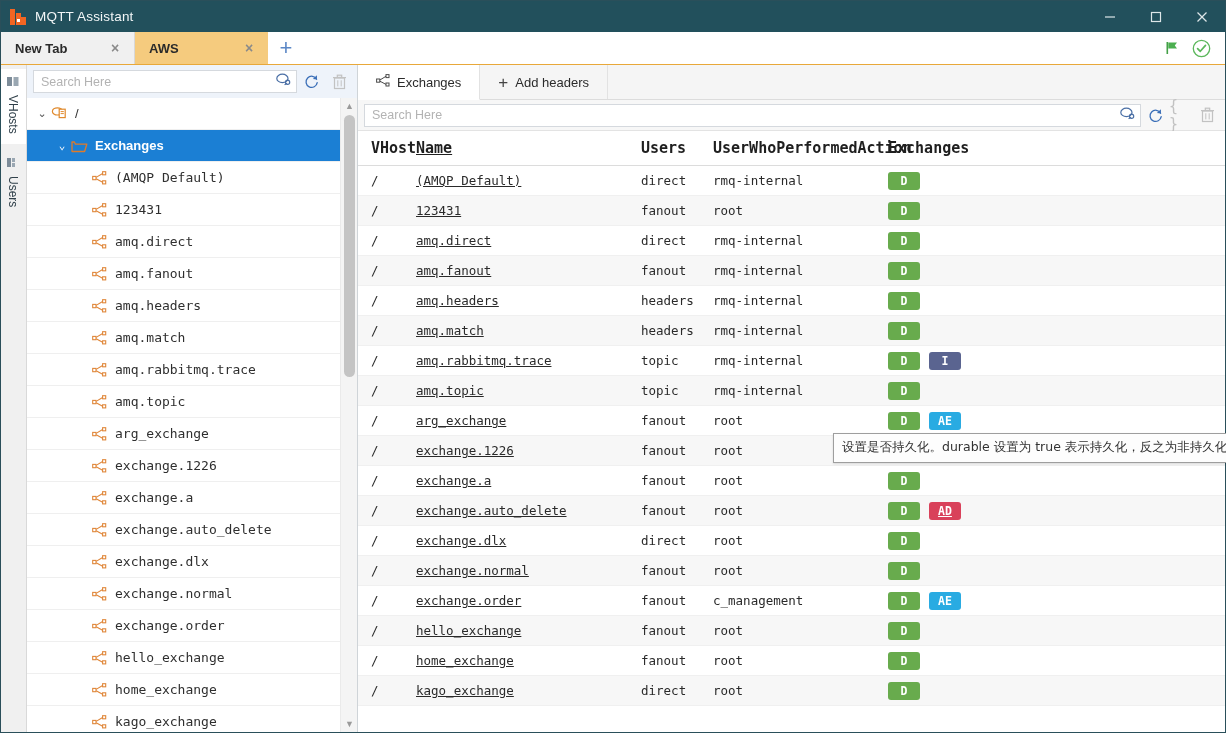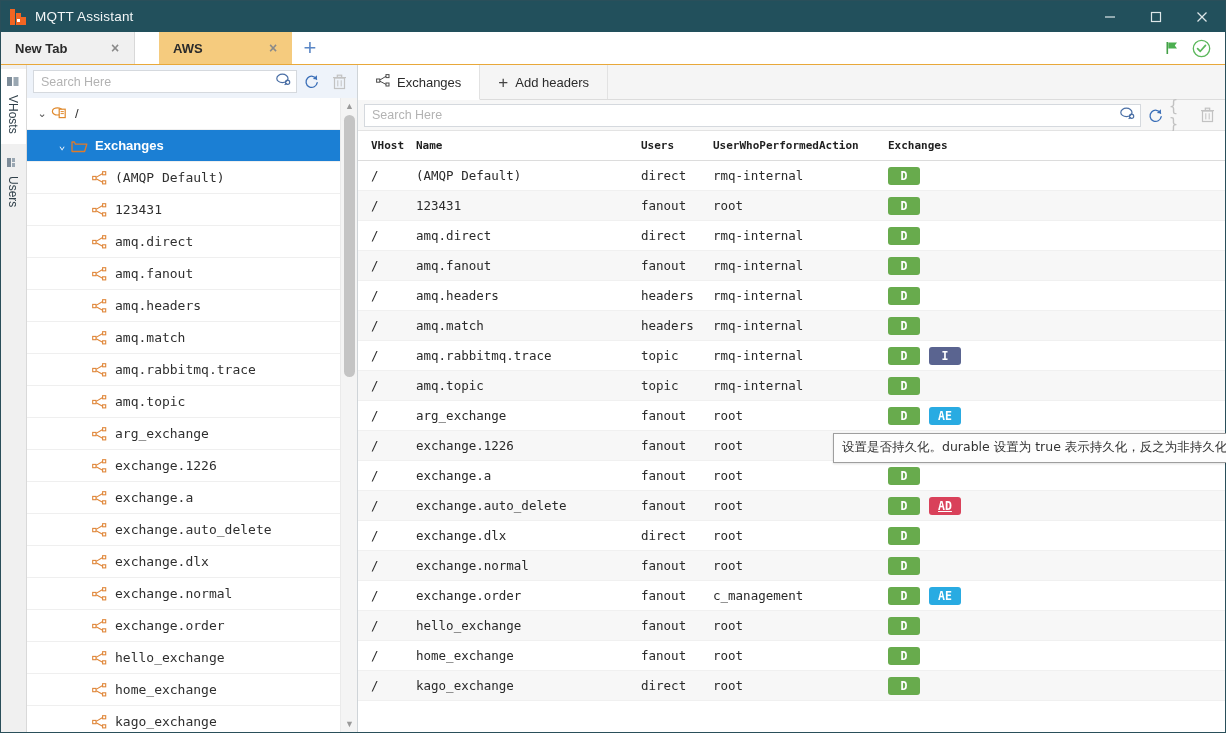--- a/index.html
+++ b/index.html
@@ -52,21 +52,21 @@
     display:flex; align-items:center;
     padding: 0 12px 0 14px;
     min-width: 133px;
     font-size: 13px; color:#2b2b2b;
     position:relative;
     justify-content: space-between;
     cursor: default;
     font-weight: bold;
   }
   .tab.inactive { background:#f0f0f0; }
-  .tab.active { background:#f5cb7e;margin-left:24px; }
+  .tab.active { background:#f5cb7e; }
   .tab .tab-label { white-space:nowrap; }
   .tab .tab-close {
     color:#8a8a8a; font-size:14px; line-height:1;
     margin-left: 22px; width:14px; text-align:center;
   }
   .tab-sep { width:1px; background:#d8d8d8; }
   .newtab {
     width: 36px; display:flex; align-items:center; justify-content:center;
     color:#5b87c6; font-size:22px; font-weight:300; line-height:1;
     background:#ffffff;
@@ -185,34 +185,34 @@
     height:31px; flex:0 0 31px; background:#f7f7f7;
     display:flex; align-items:center; padding:0 4px 0 6px;
     border-bottom:1px solid #e3e3e3;
   }
   .rp-toolbar .searchbox { background:#fff; }
 
   .table-wrap { flex:1 1 auto; overflow:hidden; min-height:0; }
   table.grid { width:100%; border-collapse:collapse; table-layout:fixed; }
   table.grid th {
     text-align:left; font-family:"DejaVu Sans Mono", monospace;
-    font-size:11px; font-weight:700; color:#1f1f1f;
+    font-size:15px; font-weight:700; color:#1f1f1f;
     padding:8px 0 8px 0; border-bottom:1px solid #dcdcdc;
     background:#fff;
   }
   table.grid td {
     font-family:"DejaVu Sans Mono", monospace;
     font-size:12.5px; color:#2a2a2a;
     height:30px; padding:0;
     border-bottom:1px solid #f0f0f0;
     vertical-align:middle;
   }
   table.grid tr.alt td { background:#f7f7f7; }
   .c-vhost { width:58px; padding-left:13px !important; }
-  .c-name  { width:225px; }
+  .c-name  { width:225px;text-decoration:underline; }
   .c-type  { width:72px; }
   .c-user  { width:175px; }
   .c-feat  { width:auto; }
 
   .badge {
     display:inline-flex; align-items:center; justify-content:center;
     min-width:32px; height:18px; padding:0 7px;
     border-radius:3px; color:#fff;
     font-family:"DejaVu Sans Mono", monospace;
     font-size:11.5px; font-weight:700;

